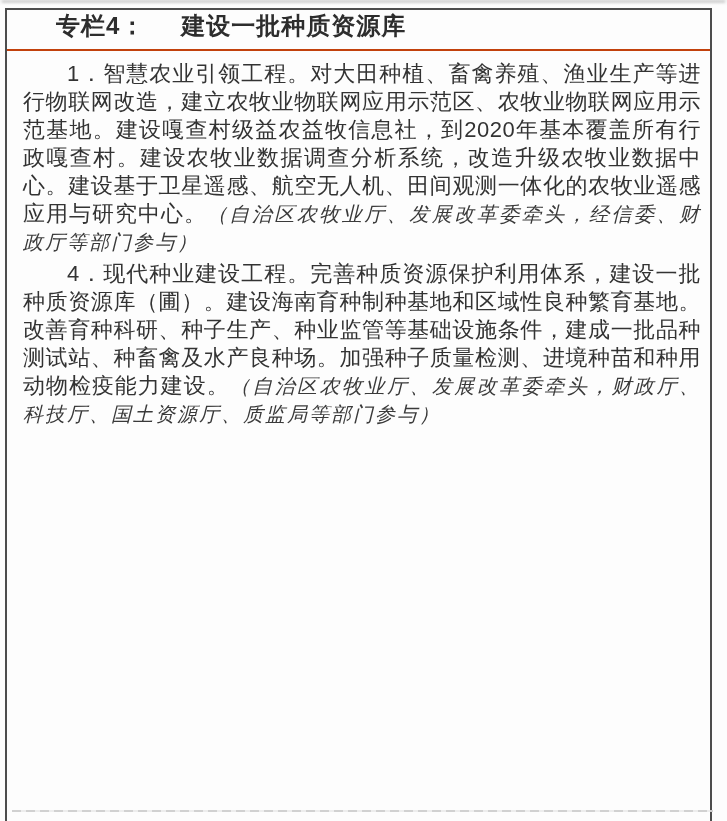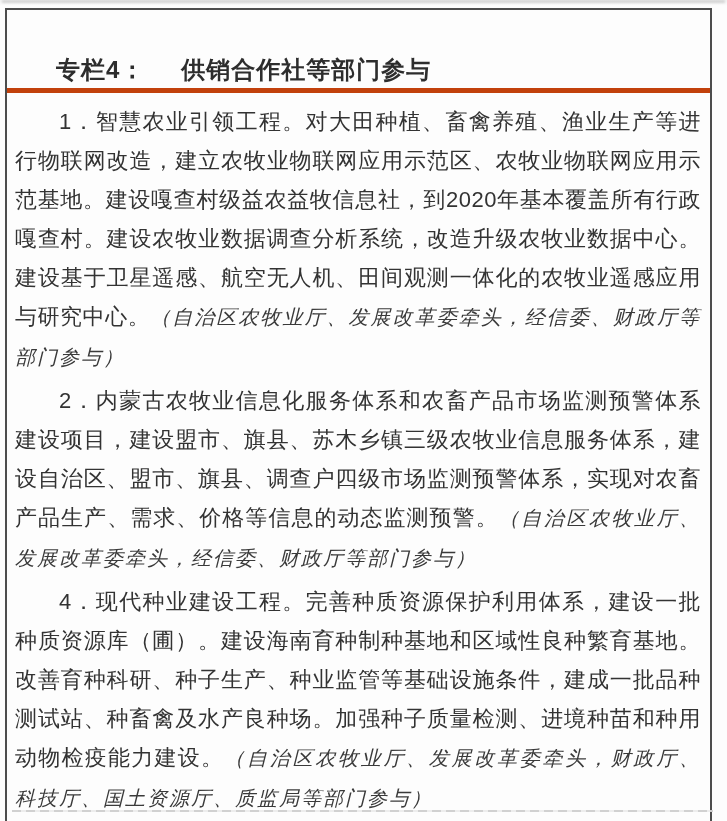--- a/index.html
+++ b/index.html
@@ -30,47 +30,45 @@
     left: 5px;
     top: 8px;
     width: 707px;
     height: 940px; 
     border: 2px solid #4d4d4d;
     box-sizing: border-box;
     background: #fdfdfd;
   }
   .panel-header {
     height: 41px;
-    border-bottom: 5px solid #c2410c;
+    border-bottom: 2px solid #c2410c;
     box-sizing: border-box;
     display: flex;
-    align-items: center;
     padding-left: 49px;
     color: #2d2d2d;
-    margin-top: 42px;
   }
   .panel-header .hdr-label {
     font-weight: bold;
     font-size: 24px;
     letter-spacing: 1px;
   }
   .panel-header .hdr-title {
     font-weight: bold;
     font-size: 24px;
     margin-left: 36px;
     letter-spacing: 1px;
   }
   .panel-body {
     padding: 9px 9px 0 8px;
     color: #333333;
   }
   .panel-body p {
-    margin: 0 0 4px 0;
+    margin: 0 0 4px 8px;
     font-size: 22px;
-    line-height: 39px;
+    line-height: 28px;
     text-indent: 2em;
     text-align: justify;
     letter-spacing: 0.5px;
   }
   .dept-note {
     font-size: 20px;
     font-style: italic;
     letter-spacing: 2px;
     color: #3a3a3a;
   }
@@ -89,28 +87,27 @@
 <body>
 
 <div class="page">
 
   <div class="scan-edge"></div>
 
   <div class="panel">
 
     <div class="panel-header">
       <span class="hdr-label">专栏4：</span>
-      <span class="hdr-title">供销合作社等部门参与</span>
+      <span class="hdr-title">建设一批种质资源库</span>
     </div>
 
     <div class="panel-body">
 
       <p><span>1．智慧农业引领工程。对大田种植、畜禽养殖、渔业生产等进行物联网改造，建立农牧业物联网应用示范区、农牧业物联网应用示范基地。建设嘎查村级益农益牧信息社，到2020年基本覆盖所有行政嘎查村。建设农牧业数据调查分析系统，改造升级农牧业数据中心。建设基于卫星遥感、航空无人机、田间观测一体化的农牧业遥感应用与研究中心。</span><span class="dept-note">（自治区农牧业厅、发展改革委牵头，经信委、财政厅等部门参与）</span></p>
 
-      <p><span>2．内蒙古农牧业信息化服务体系和农畜产品市场监测预警体系建设项目，建设盟市、旗县、苏木乡镇三级农牧业信息服务体系，建设自治区、盟市、旗县、调查户四级市场监测预警体系，实现对农畜产品生产、需求、价格等信息的动态监测预警。</span><span class="dept-note">（自治区农牧业厅、发展改革委牵头，经信委、财政厅等部门参与）</span></p>
 
 
       <p><span>4．现代种业建设工程。完善种质资源保护利用体系，建设一批种质资源库（圃）。建设海南育种制种基地和区域性良种繁育基地。改善育种科研、种子生产、种业监管等基础设施条件，建成一批品种测试站、种畜禽及水产良种场。加强种子质量检测、进境种苗和种用动物检疫能力建设。</span><span class="dept-note">（自治区农牧业厅、发展改革委牵头，财政厅、科技厅、国土资源厅、质监局等部门参与）</span></p>
 
     </div>
   </div>
 
   <div class="cutoff-line"></div>
 
 </div>

